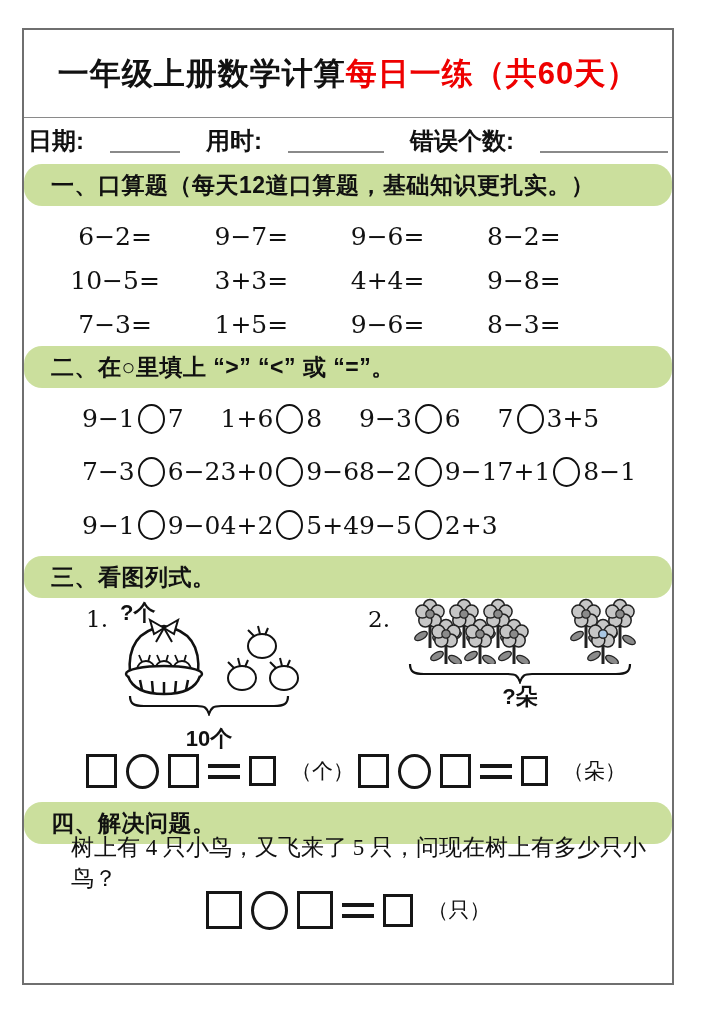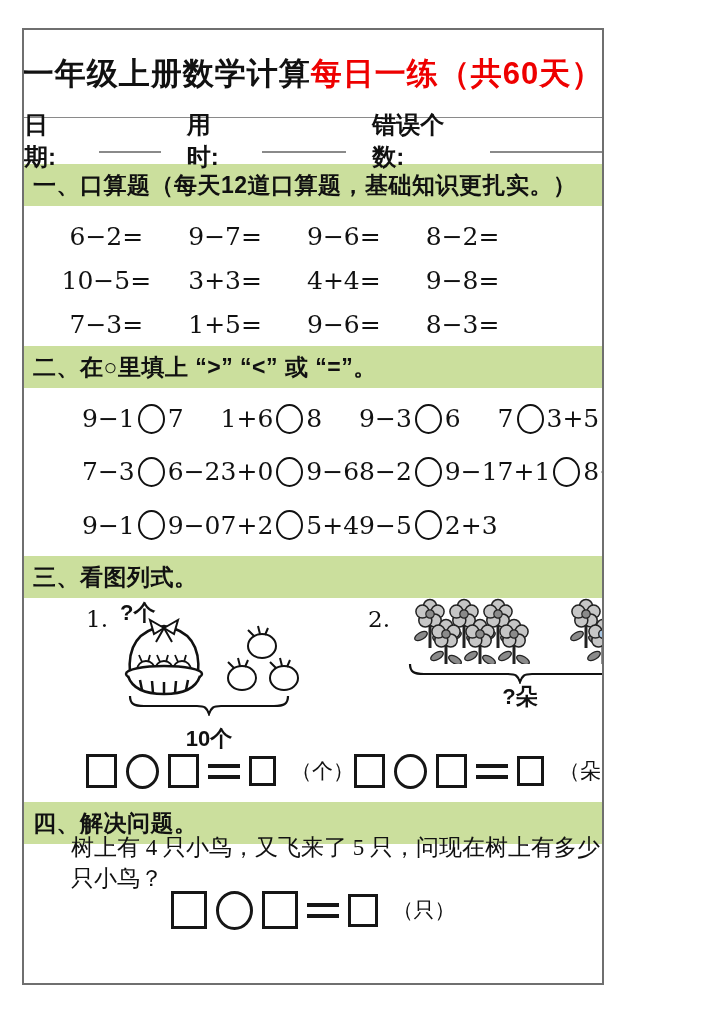--- a/index.html
+++ b/index.html
@@ -1,35 +1,35 @@
 <!DOCTYPE html>
 <html><head>
 <meta charset="utf-8">
 <style>
   * { margin:0; padding:0; box-sizing:border-box; }
   html,body { width:725px; height:1024px; background:#ffffff;
     font-family:"Liberation Sans", sans-serif; color:#111; }
-  .sheet { position:absolute; left:22px; top:28px; width:582px; height:957px;
+  .sheet { position:absolute; left:22px; top:28px; width:652px; height:957px;
     border:2px solid #6f6f6f; background:#fff; overflow:hidden; }
 
   
   .title-block { height:88px; display:flex; align-items:center; justify-content:center;
     border-bottom:1px solid #8a8a8a; }
   .title-block .t { font-size:31px; font-weight:900; letter-spacing:1px; white-space:nowrap; }
   .title-red { color:#ee0000; }
 
   
   .meta-row { height:46px; display:flex; align-items:center; justify-content:center; gap:26px;
     font-size:24px; font-weight:700; }
   .blank { display:inline-block; border-bottom:2px solid #8a8a8a; height:24px; vertical-align:-4px; }
   .blank.b1 { width:70px; } .blank.b2 { width:96px; } .blank.b3 { width:128px; }
 
   
   .band { height:42px; background:#cbdf9d; display:flex; align-items:center;
-    padding-left:9px; font-size:23px; font-weight:800; letter-spacing:0.5px; }
+    padding-left:27px; font-size:23px; font-weight:800; letter-spacing:0.5px;border-radius:18px; }
 
   
   .oral-grid { height:140px; display:grid; grid-template-columns:repeat(4,1fr);
     padding:8px 80px 0 23px; font-family:"DejaVu Serif","Liberation Serif",serif; font-size:25px; }
   .oral-cell { display:flex; align-items:center; justify-content:center; }
 
   
   .comp-grid { height:168px; display:grid; grid-template-columns:repeat(4,auto);
     justify-content:space-between; align-content:space-around;
     padding:4px 42px 4px 58px; font-family:"DejaVu Serif","Liberation Serif",serif; font-size:25px; }
@@ -139,21 +139,21 @@
         <span>7+1</span>
         <span class="cmp-circle"></span>
         <span>8−1</span>
       </div>
     <div class="comp-cell">
         <span>9−1</span>
         <span class="cmp-circle"></span>
         <span>9−0</span>
       </div>
     <div class="comp-cell">
-        <span>7+2</span>
+        <span>4+2</span>
         <span class="cmp-circle"></span>
         <span>5+4</span>
       </div>
     <div class="comp-cell">
         <span>9−5</span>
         <span class="cmp-circle"></span>
         <span>2+3</span>
       </div>
   </div>
 

